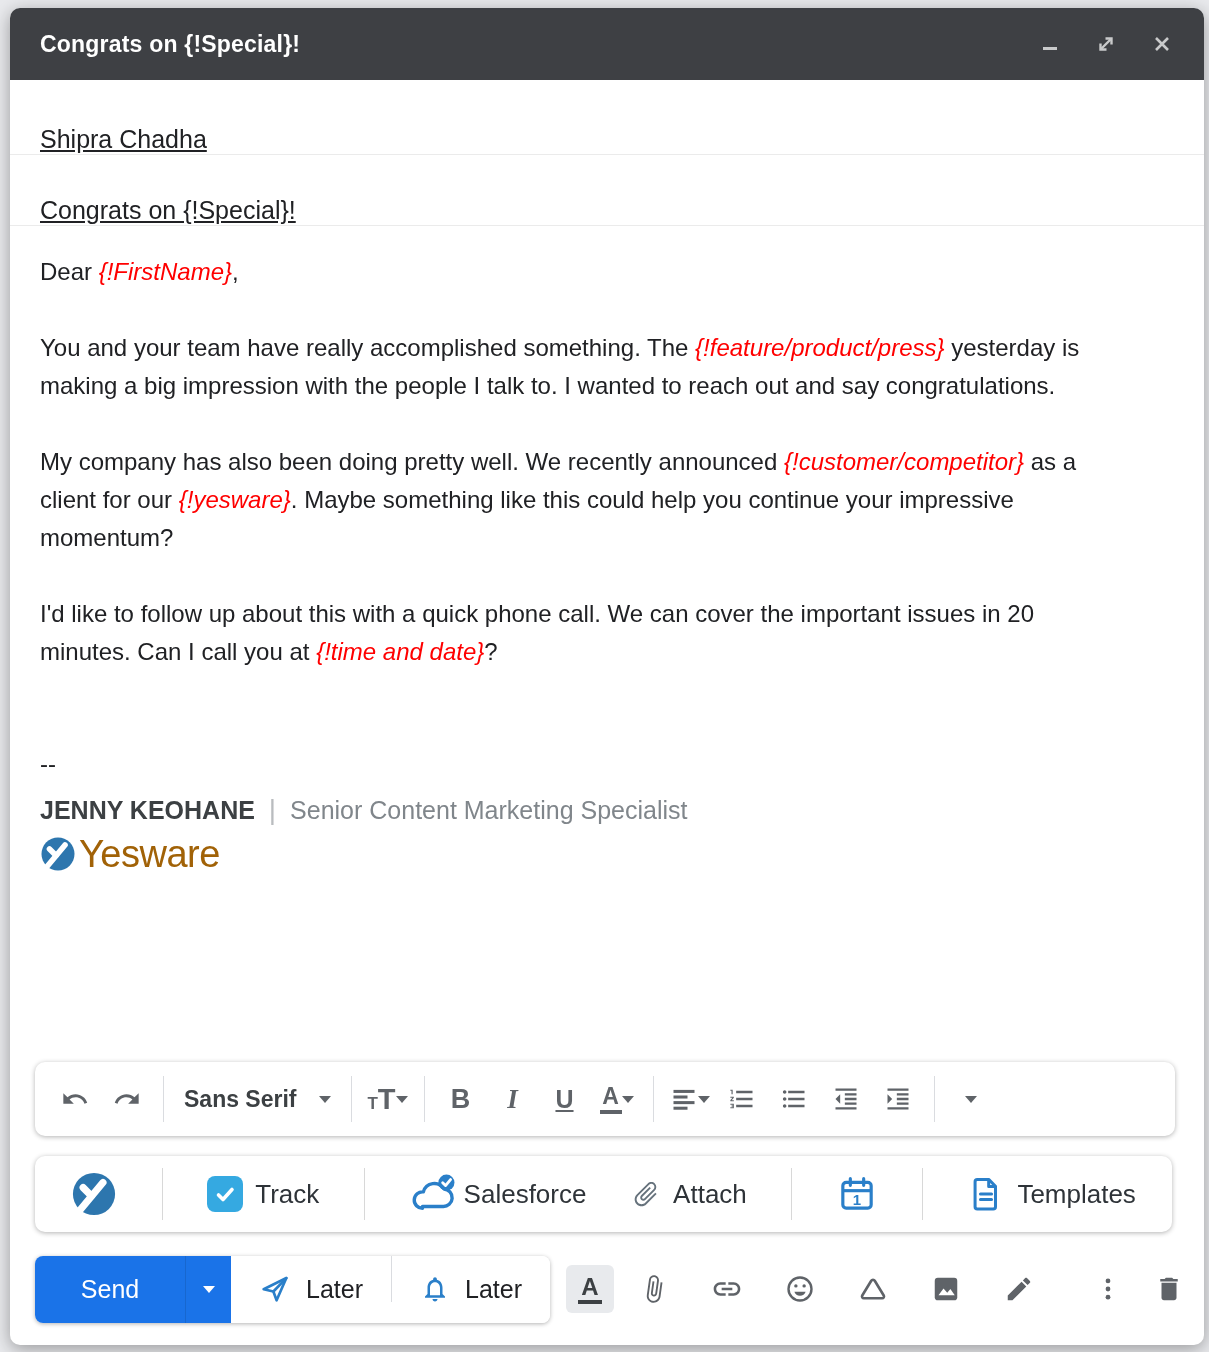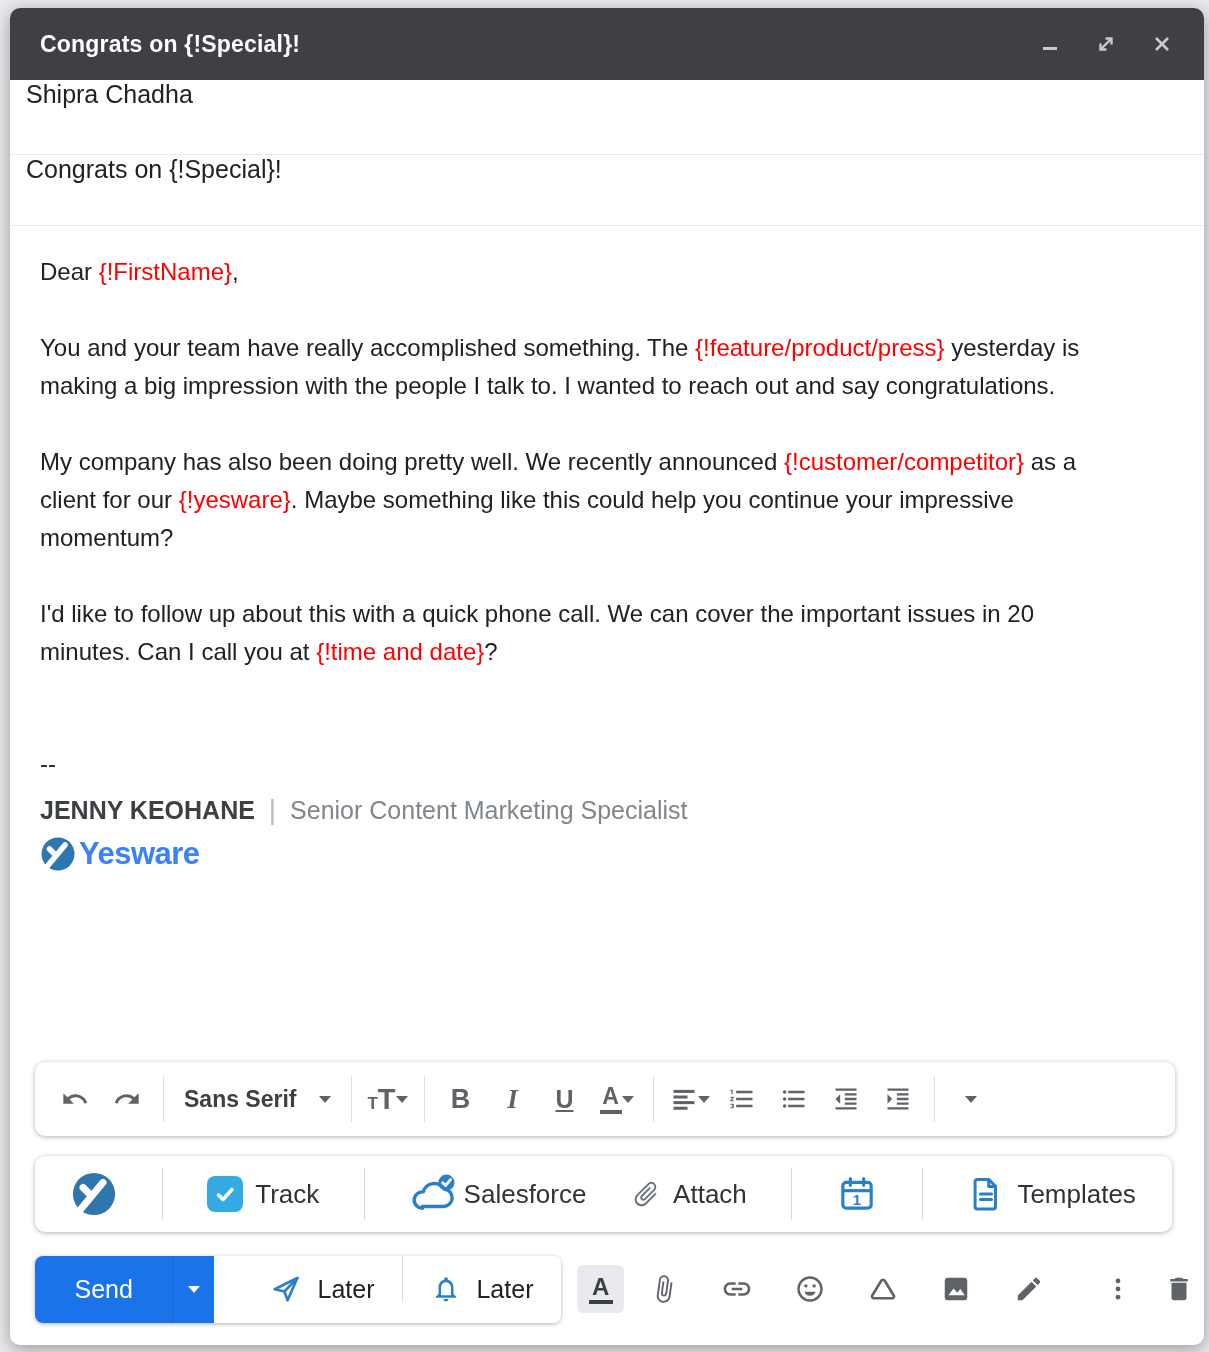--- a/index.html
+++ b/index.html
@@ -18,42 +18,42 @@
   
   .titlebar {
     height:72px; background:#3e4044; display:flex; align-items:center;
     padding:0 30px; color:#fff;
   }
   .titlebar .title { flex:1; font-size:23px; font-weight:bold; letter-spacing:.2px; }
   .win-controls { display:flex; align-items:center; gap:32px; }
   .ctrl { width:24px; height:24px; display:flex; align-items:center; justify-content:center; cursor:pointer; }
   
   .field-row {
-    display:flex; align-items:flex-start; padding:0 16px;
-    font-size:25px; color:#202124; border-bottom:1px solid #ebebeb;
+    display:flex; align-items:flex-end; padding:0 30px;
+    font-size:25px; color:#202124; border-bottom:1px solid #ebebeb;text-decoration:underline;
   }
   .field-row.recipient { height:75px; }
   .field-row.subject   { height:71px; }
   
   .body-area {
     padding:27px 120px 0 30px; font-size:24px; line-height:38px; color:#202124;
   }
   .para { margin:0 0 38px 0; }
-  .merge { color:#ff0000; }
+  .merge { color:#ff0000;font-style:italic; }
   .sig { margin-top:74px; }
   .sig-dashes { font-size:24px; line-height:38px; }
   .sig-name-row { margin-top:6px; font-size:25px; line-height:42px; }
   .sig-name { font-weight:bold; color:#3c4043; }
   .sig-sep { color:#b9bcbf; font-size:28px; margin:0 7px; font-weight:normal; }
   .sig-role { color:#80868b; }
   .sig-email-row { font-size:25px; line-height:40px; }
   .sig-e { color:#1f7bbd; font-weight:bold; margin-right:8px; }
   .sig-email { color:#5f6368; text-decoration:underline; cursor:pointer; }
   .sig-logo { display:flex; align-items:center; gap:3px; margin-top:4px; }
-  .sig-brand { font-size:31px; font-weight:bold; color:#3b82f6; letter-spacing:-.5px; }
+  .sig-brand { font-size:38px; font-weight:normal; color:#a16207; letter-spacing:-.5px; }
   
   .fmt-toolbar {
     position:absolute; left:25px; top:1054px; width:1140px; height:74px;
     background:#fff; border-radius:10px; box-shadow:0 1px 5px rgba(0,0,0,.3);
     display:flex; align-items:center; padding:0 14px;
   }
   .tb-btn {
     min-width:52px; height:50px; display:flex; align-items:center; justify-content:center;
     cursor:pointer; color:#5f6368; gap:0;
   }
@@ -93,21 +93,21 @@
   .send-widget { display:flex; height:67px; border-radius:8px; overflow:hidden; box-shadow:0 1px 4px rgba(0,0,0,.3); }
   .send-main {
     width:150px; background:#1a73e8; color:#fff; font-size:25px;
     display:flex; align-items:center; justify-content:center; cursor:pointer;
   }
   .send-caret {
     width:46px; background:#1a73e8; border-left:1px solid #1767cf;
     display:flex; align-items:center; justify-content:center; cursor:pointer;
   }
   .send-caret .caret { border-top-color:#fff; }
-  .lr-panel { display:flex; background:#fff; align-items:flex-start;padding-left:28px; }
+  .lr-panel { display:flex; background:#fff; align-items:flex-start; }
   .lr-btn { display:flex; align-items:center; gap:15px; padding:0 28px; font-size:25px; color:#202124; cursor:pointer; height:100%; }
   .lr-div { width:1px; height:46px; background:#dadce0; }
   .fmt-a {
     width:48px; height:48px; border-radius:6px; background:#e8eaed; margin-left:16px;
     display:flex; flex-direction:column; align-items:center; justify-content:center; cursor:pointer;
   }
   .fmt-a .a { font-size:24px; font-weight:bold; color:#3c4043; line-height:25px; }
   .fmt-a .bar { width:24px; height:3.5px; background:#3c4043; margin-top:1px; }
   .bottom-icons { display:flex; align-items:center; gap:41px; margin-left:24px; }
   .b-icon { width:32px; height:32px; display:flex; align-items:center; justify-content:center; cursor:pointer; }

